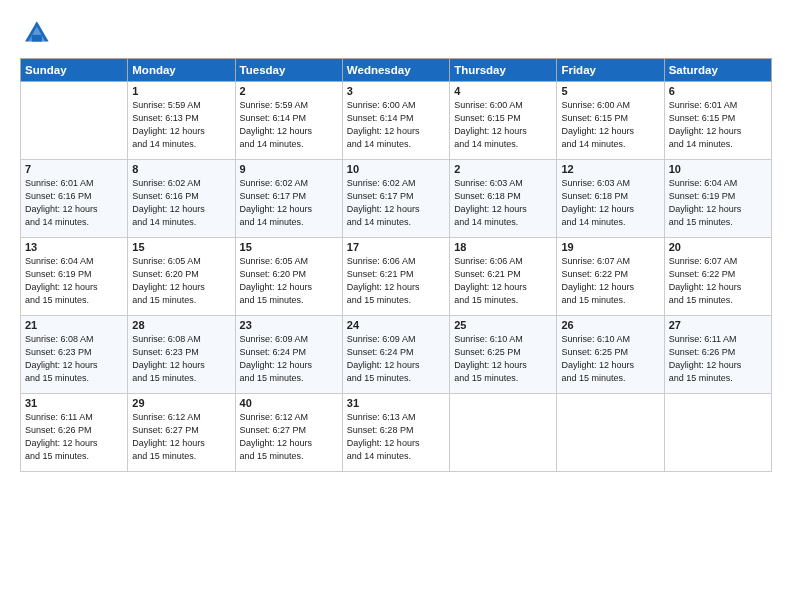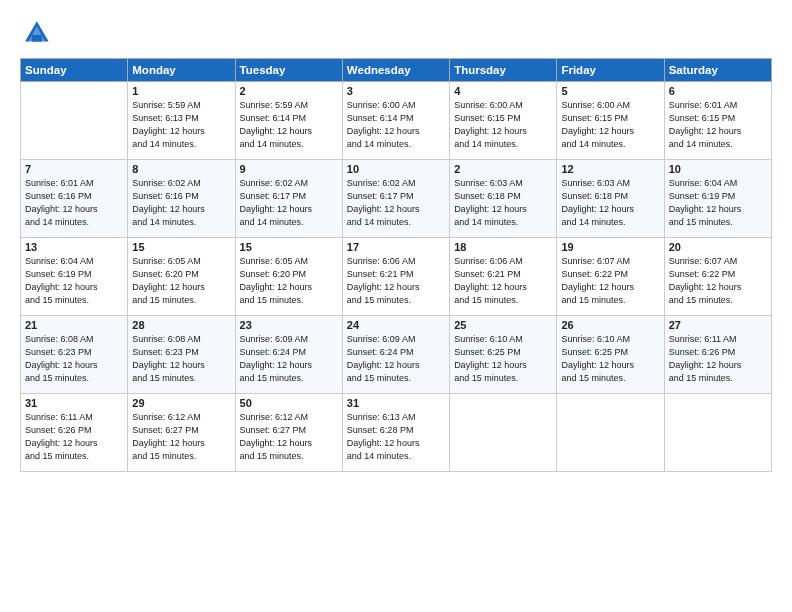--- a/index.html
+++ b/index.html
@@ -342,21 +342,21 @@
 and 15 minutes.</div>
           </td>
           <td>
             <span class="day-num">29</span>
             <div class="day-info" style="white-space: pre-line;">Sunrise: 6:12 AM
 Sunset: 6:27 PM
 Daylight: 12 hours
 and 15 minutes.</div>
           </td>
           <td>
-            <span class="day-num">50</span>
+            <span class="day-num">40</span>
             <div class="day-info" style="white-space: pre-line;">Sunrise: 6:12 AM
 Sunset: 6:27 PM
 Daylight: 12 hours
 and 15 minutes.</div>
           </td>
           <td>
             <span class="day-num">31</span>
             <div class="day-info" style="white-space: pre-line;">Sunrise: 6:13 AM
 Sunset: 6:28 PM
 Daylight: 12 hours

